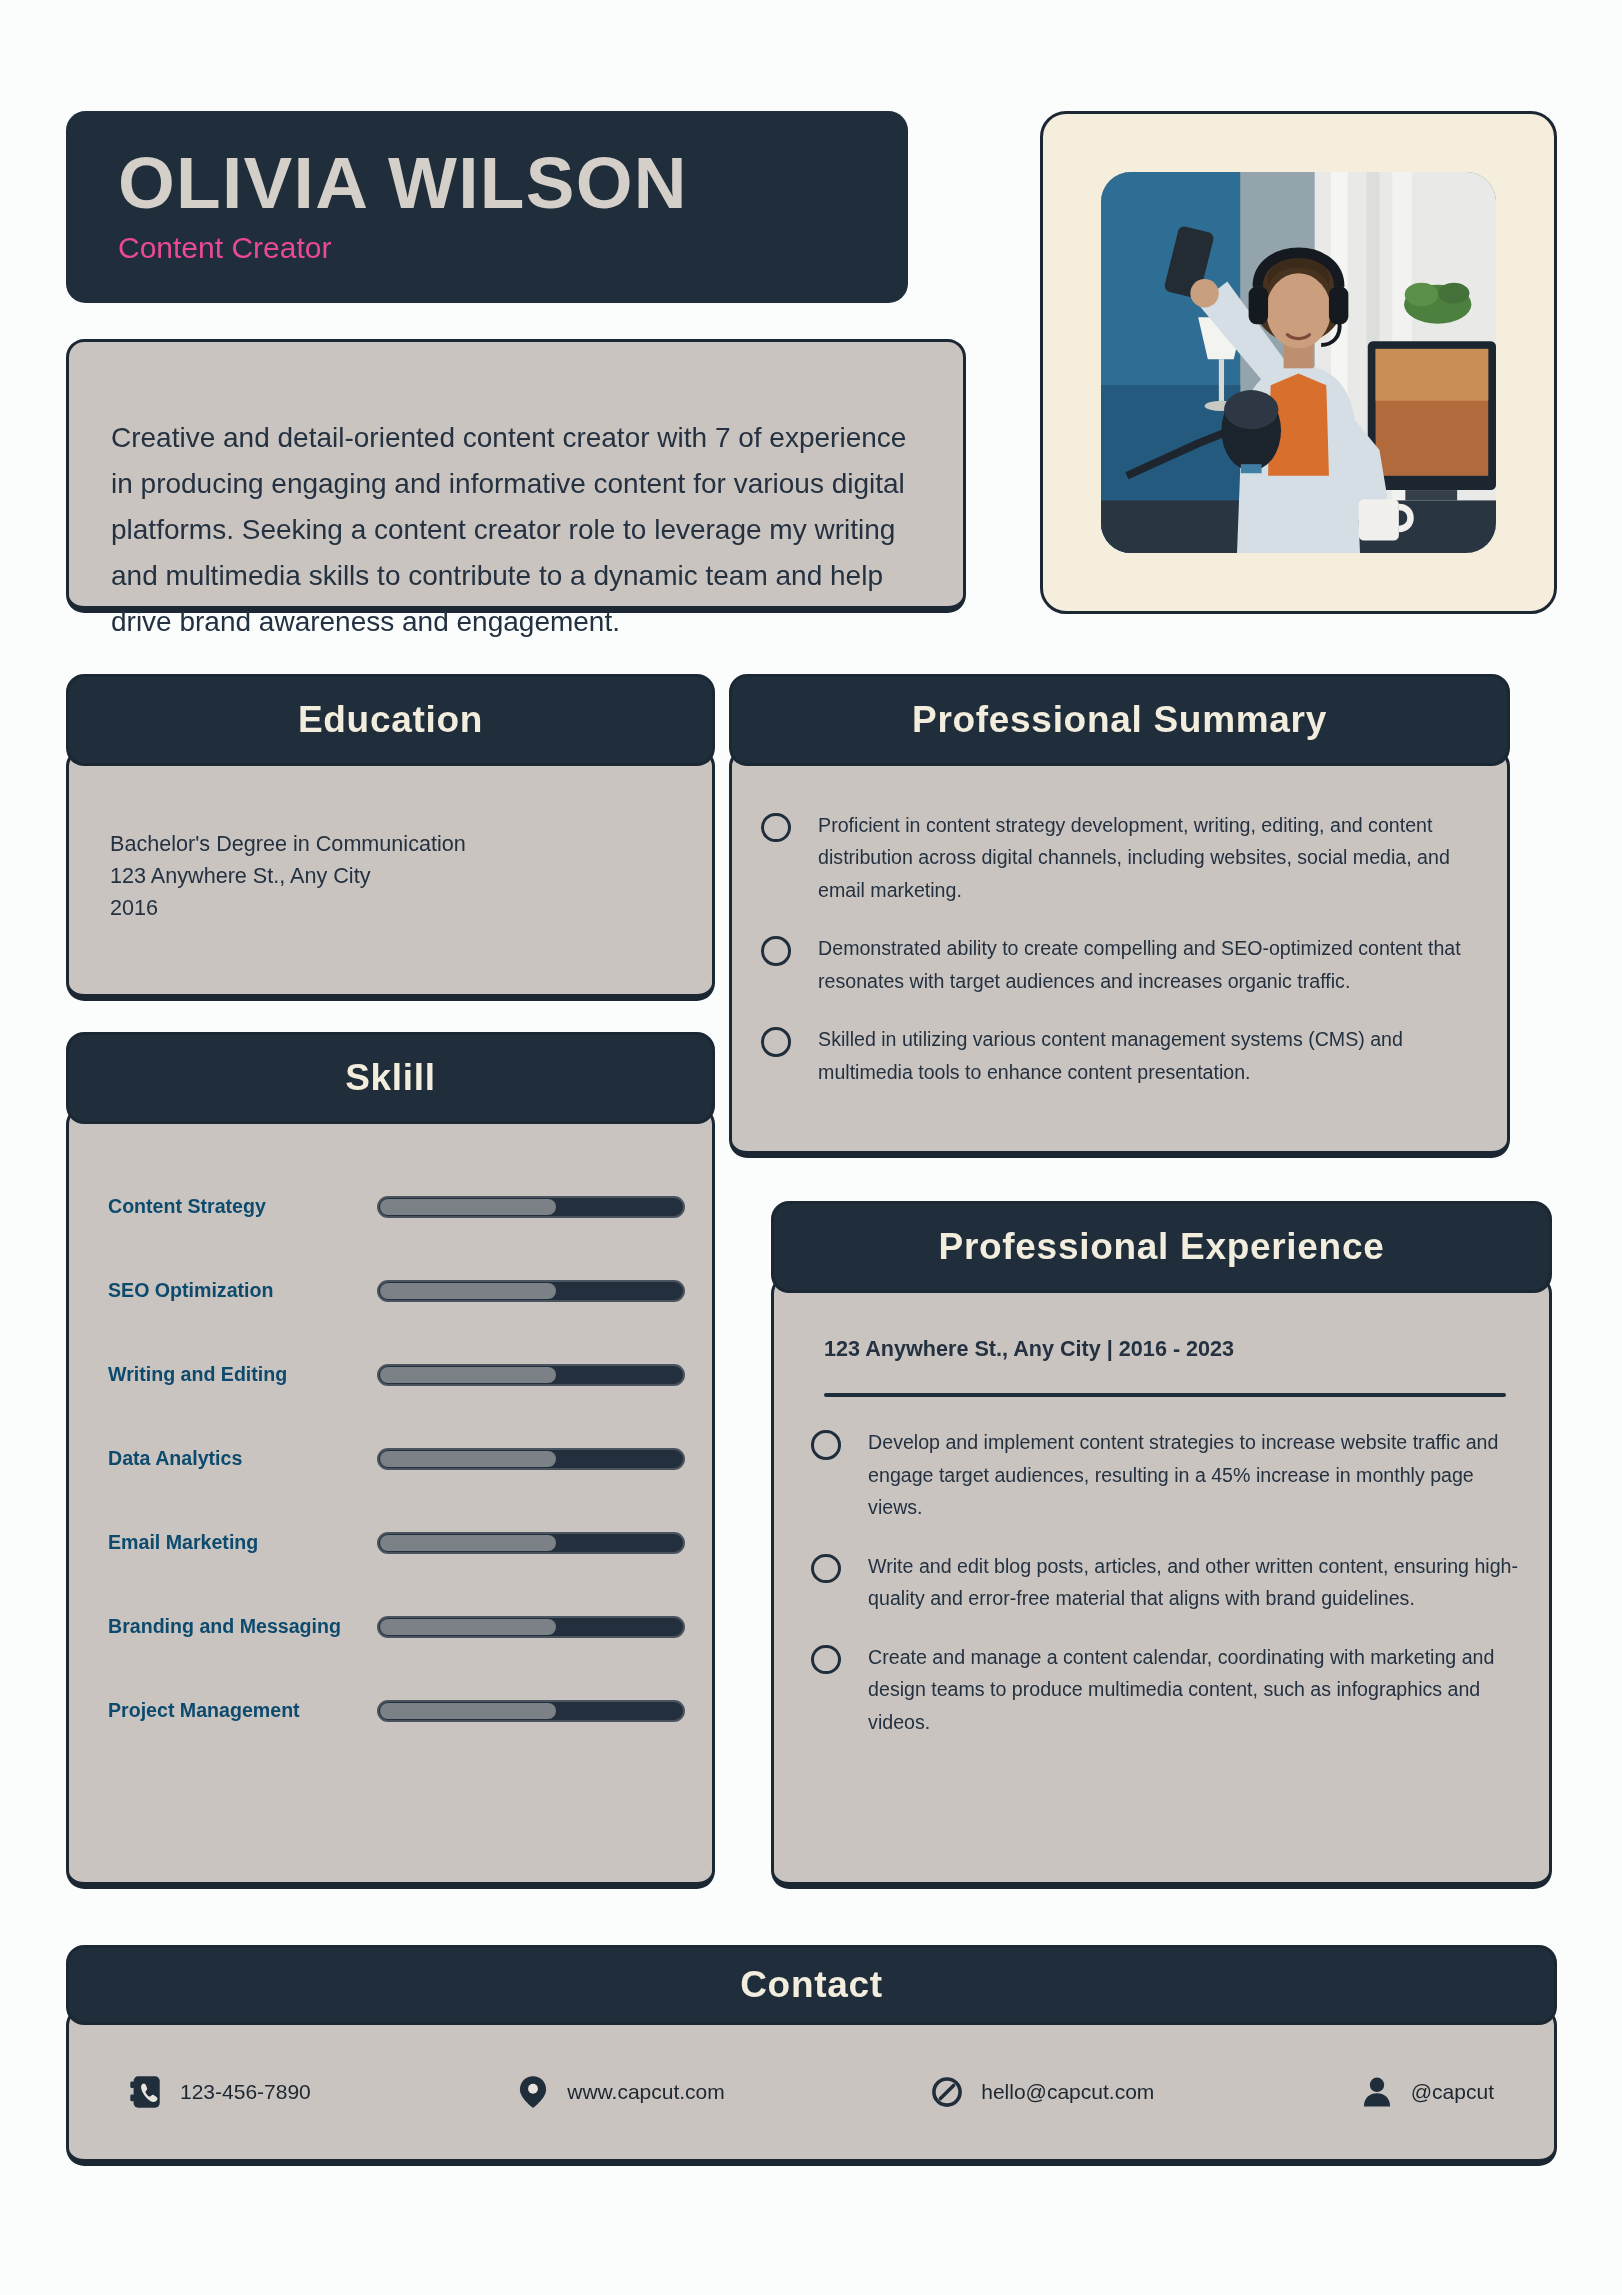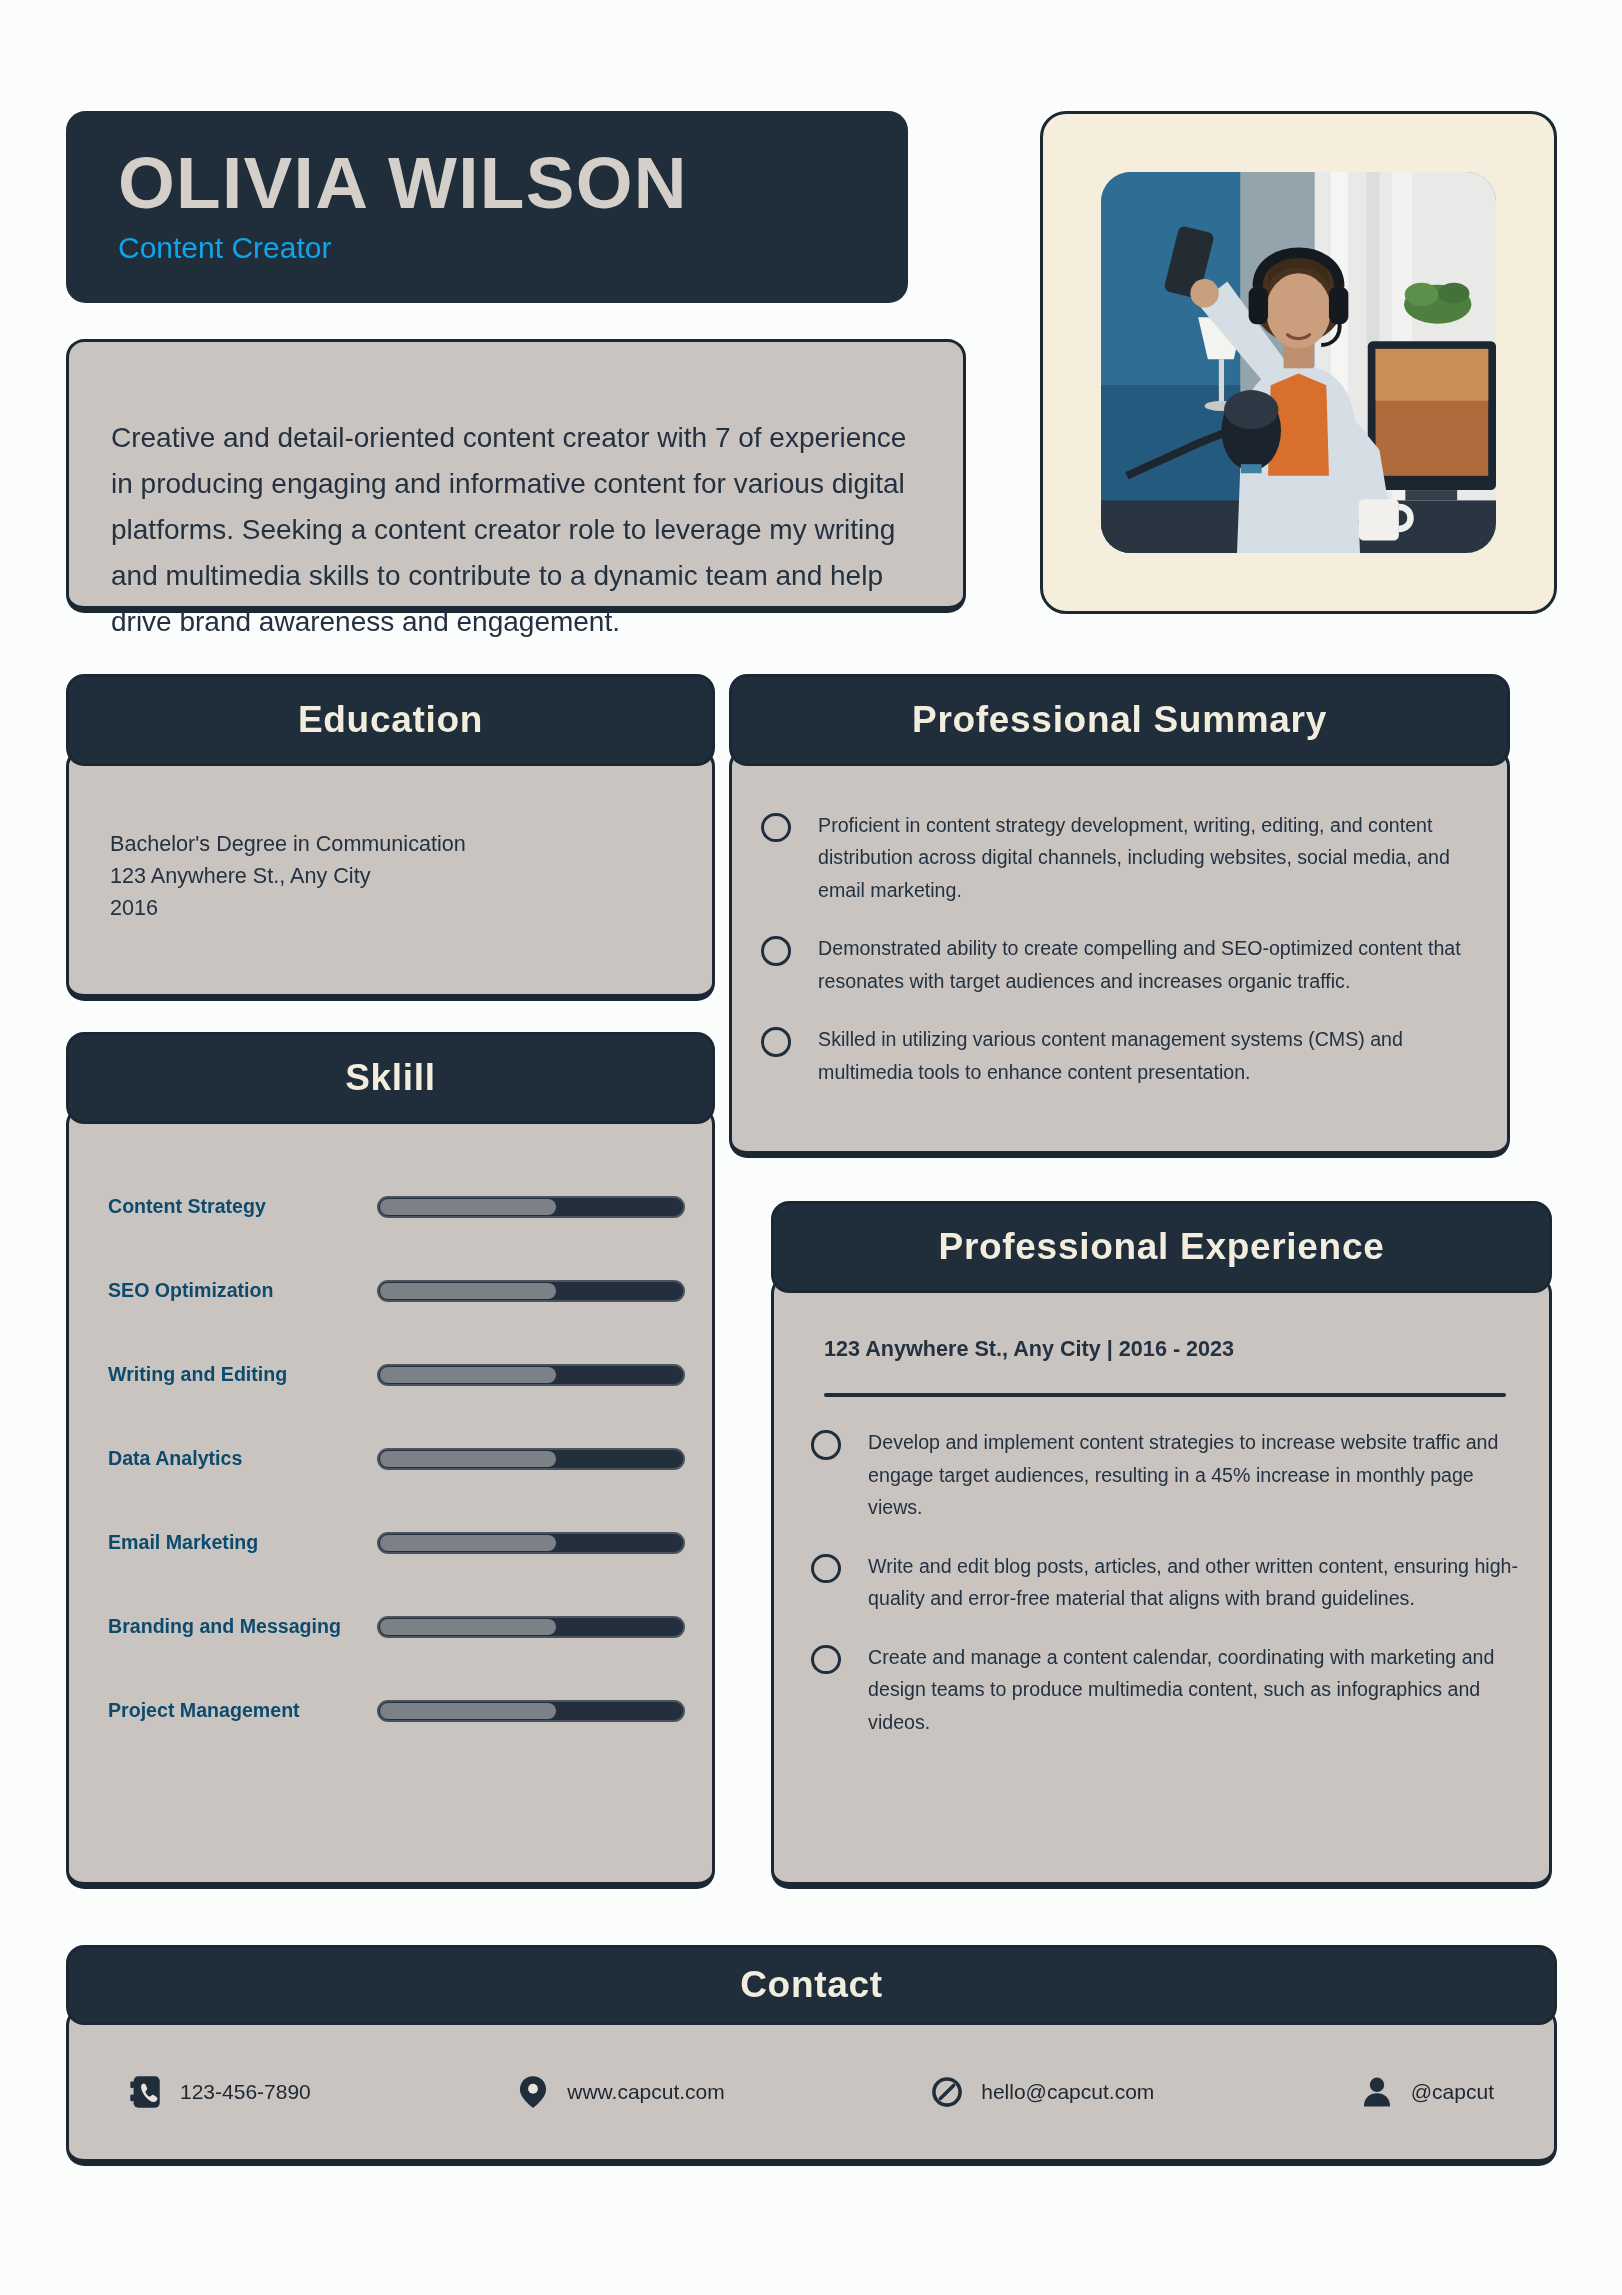--- a/index.html
+++ b/index.html
@@ -5,21 +5,21 @@
   html,body{margin:0;padding:0;background:#fbfcfc;}
   .page{position:relative;width:1623px;height:2295px;background:#fbfcfc;overflow:hidden;
         font-family:"Liberation Sans",sans-serif;color:#233140;}
 
   
   .name-card{position:absolute;left:66px;top:111px;width:842px;height:192px;
              background:#202e3b;border-radius:19.6px;box-sizing:border-box;
              padding:34px 39px 0 52px;}
   .name-card h1{margin:0;font-size:73px;font-weight:700;letter-spacing:1.3px;
                 color:#d5cfc9;line-height:1.05;}
-  .name-card .subtitle{margin-top:9.2px;font-size:30px;font-weight:500;color:#0ea5e9;}
+  .name-card .subtitle{margin-top:9.2px;font-size:30px;font-weight:500;color:#ec4899;}
 
   
   .card{position:absolute;box-sizing:border-box;}
   .card-head{position:relative;z-index:2;height:92px;background:#202e3b;
              border:3.3px solid #1b2733;border-radius:18.3px;box-sizing:border-box;
              display:flex;align-items:center;justify-content:center;}
   .card-head .hd{font-size:37px;font-weight:700;color:#f3edde;letter-spacing:0.7px;}
   .card-body{position:relative;z-index:1;margin-top:-18.3px;background:#cac4c0;
              border:3.3px solid #1b2733;border-bottom-width:7.2px;border-radius:18.3px;
              box-sizing:border-box;}

